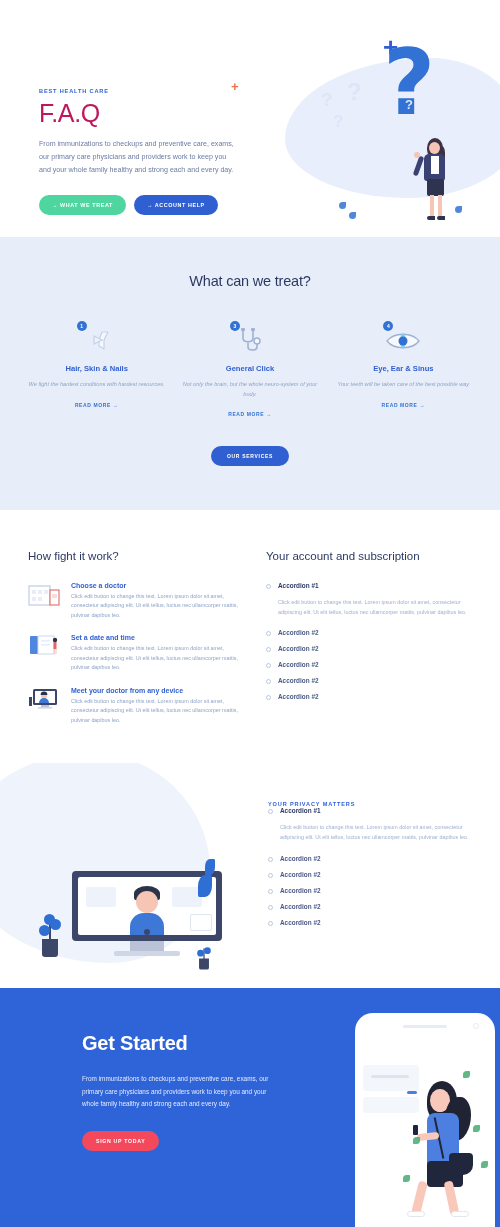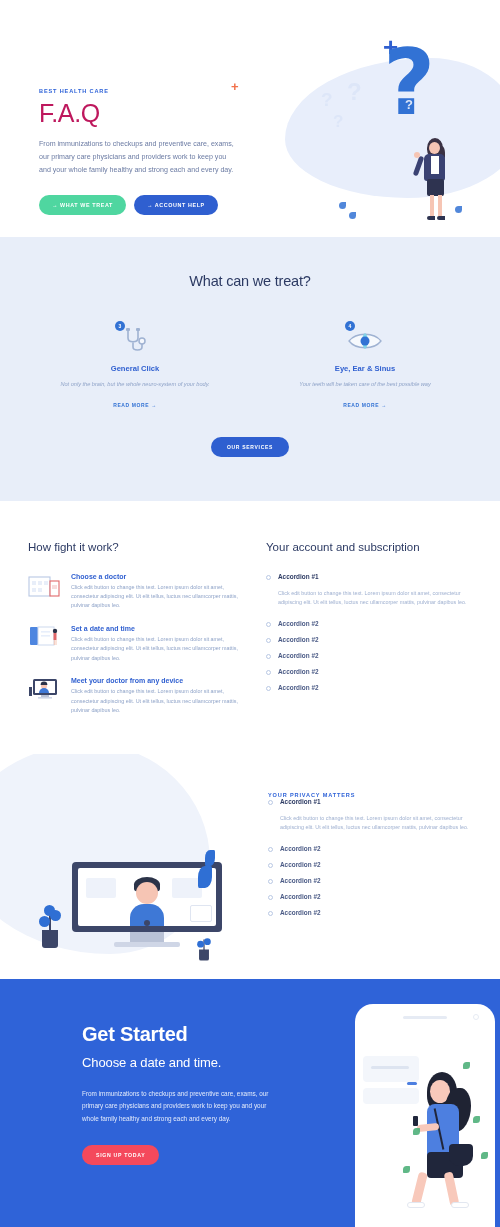--- a/index.html
+++ b/index.html
@@ -203,20 +203,32 @@
         <button class="btn btn-blue">→ ACCOUNT HELP</button>
       </div>
     </div>
   </section>
 
   <section class="treat">
     <h2 class="sec-title">What can we treat?</h2>
 
     <div class="cards">
 
+      <div class="card">
+        <div class="card-ico">
+          <div class="badge">1</div>
+          <svg width="30" height="30" viewBox="0 0 30 30">
+              <path d="M20 6 L26 6 L22 14 L22 23 L17 20 L17 14 Z" fill="#f4f7fd" stroke="#c3d2ea" stroke-width="1.2" stroke-linejoin="round"></path>
+              <path d="M12 10 L20 14 L12 18 Z" fill="#eef3fb" stroke="#c3d2ea" stroke-width="1.2"></path>
+            </svg>
+        </div>
+        <h3>Hair, Skin &amp; Nails</h3>
+        <p>We fight the hardest conditions with hardest resources.</p>
+        <a class="readmore" href="#">READ MORE →</a>
+      </div>
 
 
       <div class="card">
         <div class="card-ico">
           <div class="badge">3</div>
           <svg width="30" height="30" viewBox="0 0 30 30">
               <path d="M8 4 L8 12 C8 17 18 17 18 12 L18 4" fill="none" stroke="#9fb2d2" stroke-width="1.6" stroke-linecap="round"></path>
               <path d="M13 17 L13 21 C13 25 22 25 22 21 L22 18" fill="none" stroke="#9fb2d2" stroke-width="1.6" stroke-linecap="round"></path>
               <circle cx="22" cy="15" r="3" fill="#f4f7fd" stroke="#9fb2d2" stroke-width="1.5"></circle>
               <rect x="6" y="2" width="4" height="3" rx="1" fill="#9fb2d2"></rect>
@@ -407,21 +419,20 @@
       <div class="acc-item">
         <div class="acc-dot"></div>
         <div class="acc-title sub">Accordion #2</div>
       </div>
     </div>
   </section>
 
   <section class="cta">
     <div class="cta-copy">
       <h2 class="cta-h1">Get Started</h2>
-      <h3 class="cta-h2">Choose a date and time.</h3>
       <p class="cta-p">From immunizations to checkups and  preventive care, exams, our primary care physicians and providers work to keep you and your whole family healthy and strong each and every day.</p>
       <button class="btn-signup">SIGN UP TODAY</button>
     </div>
 
     <div class="phone">
       <div class="ph-bar"></div>
       <div class="ph-cam"></div>
       <div class="ph-card" style="top:52px;height:26px;"></div>
       <div class="ph-line" style="left:16px;top:62px;width:38px;"></div>
       <div class="ph-line" style="left:52px;top:78px;width:10px;background:#4d7fe0;"></div>

